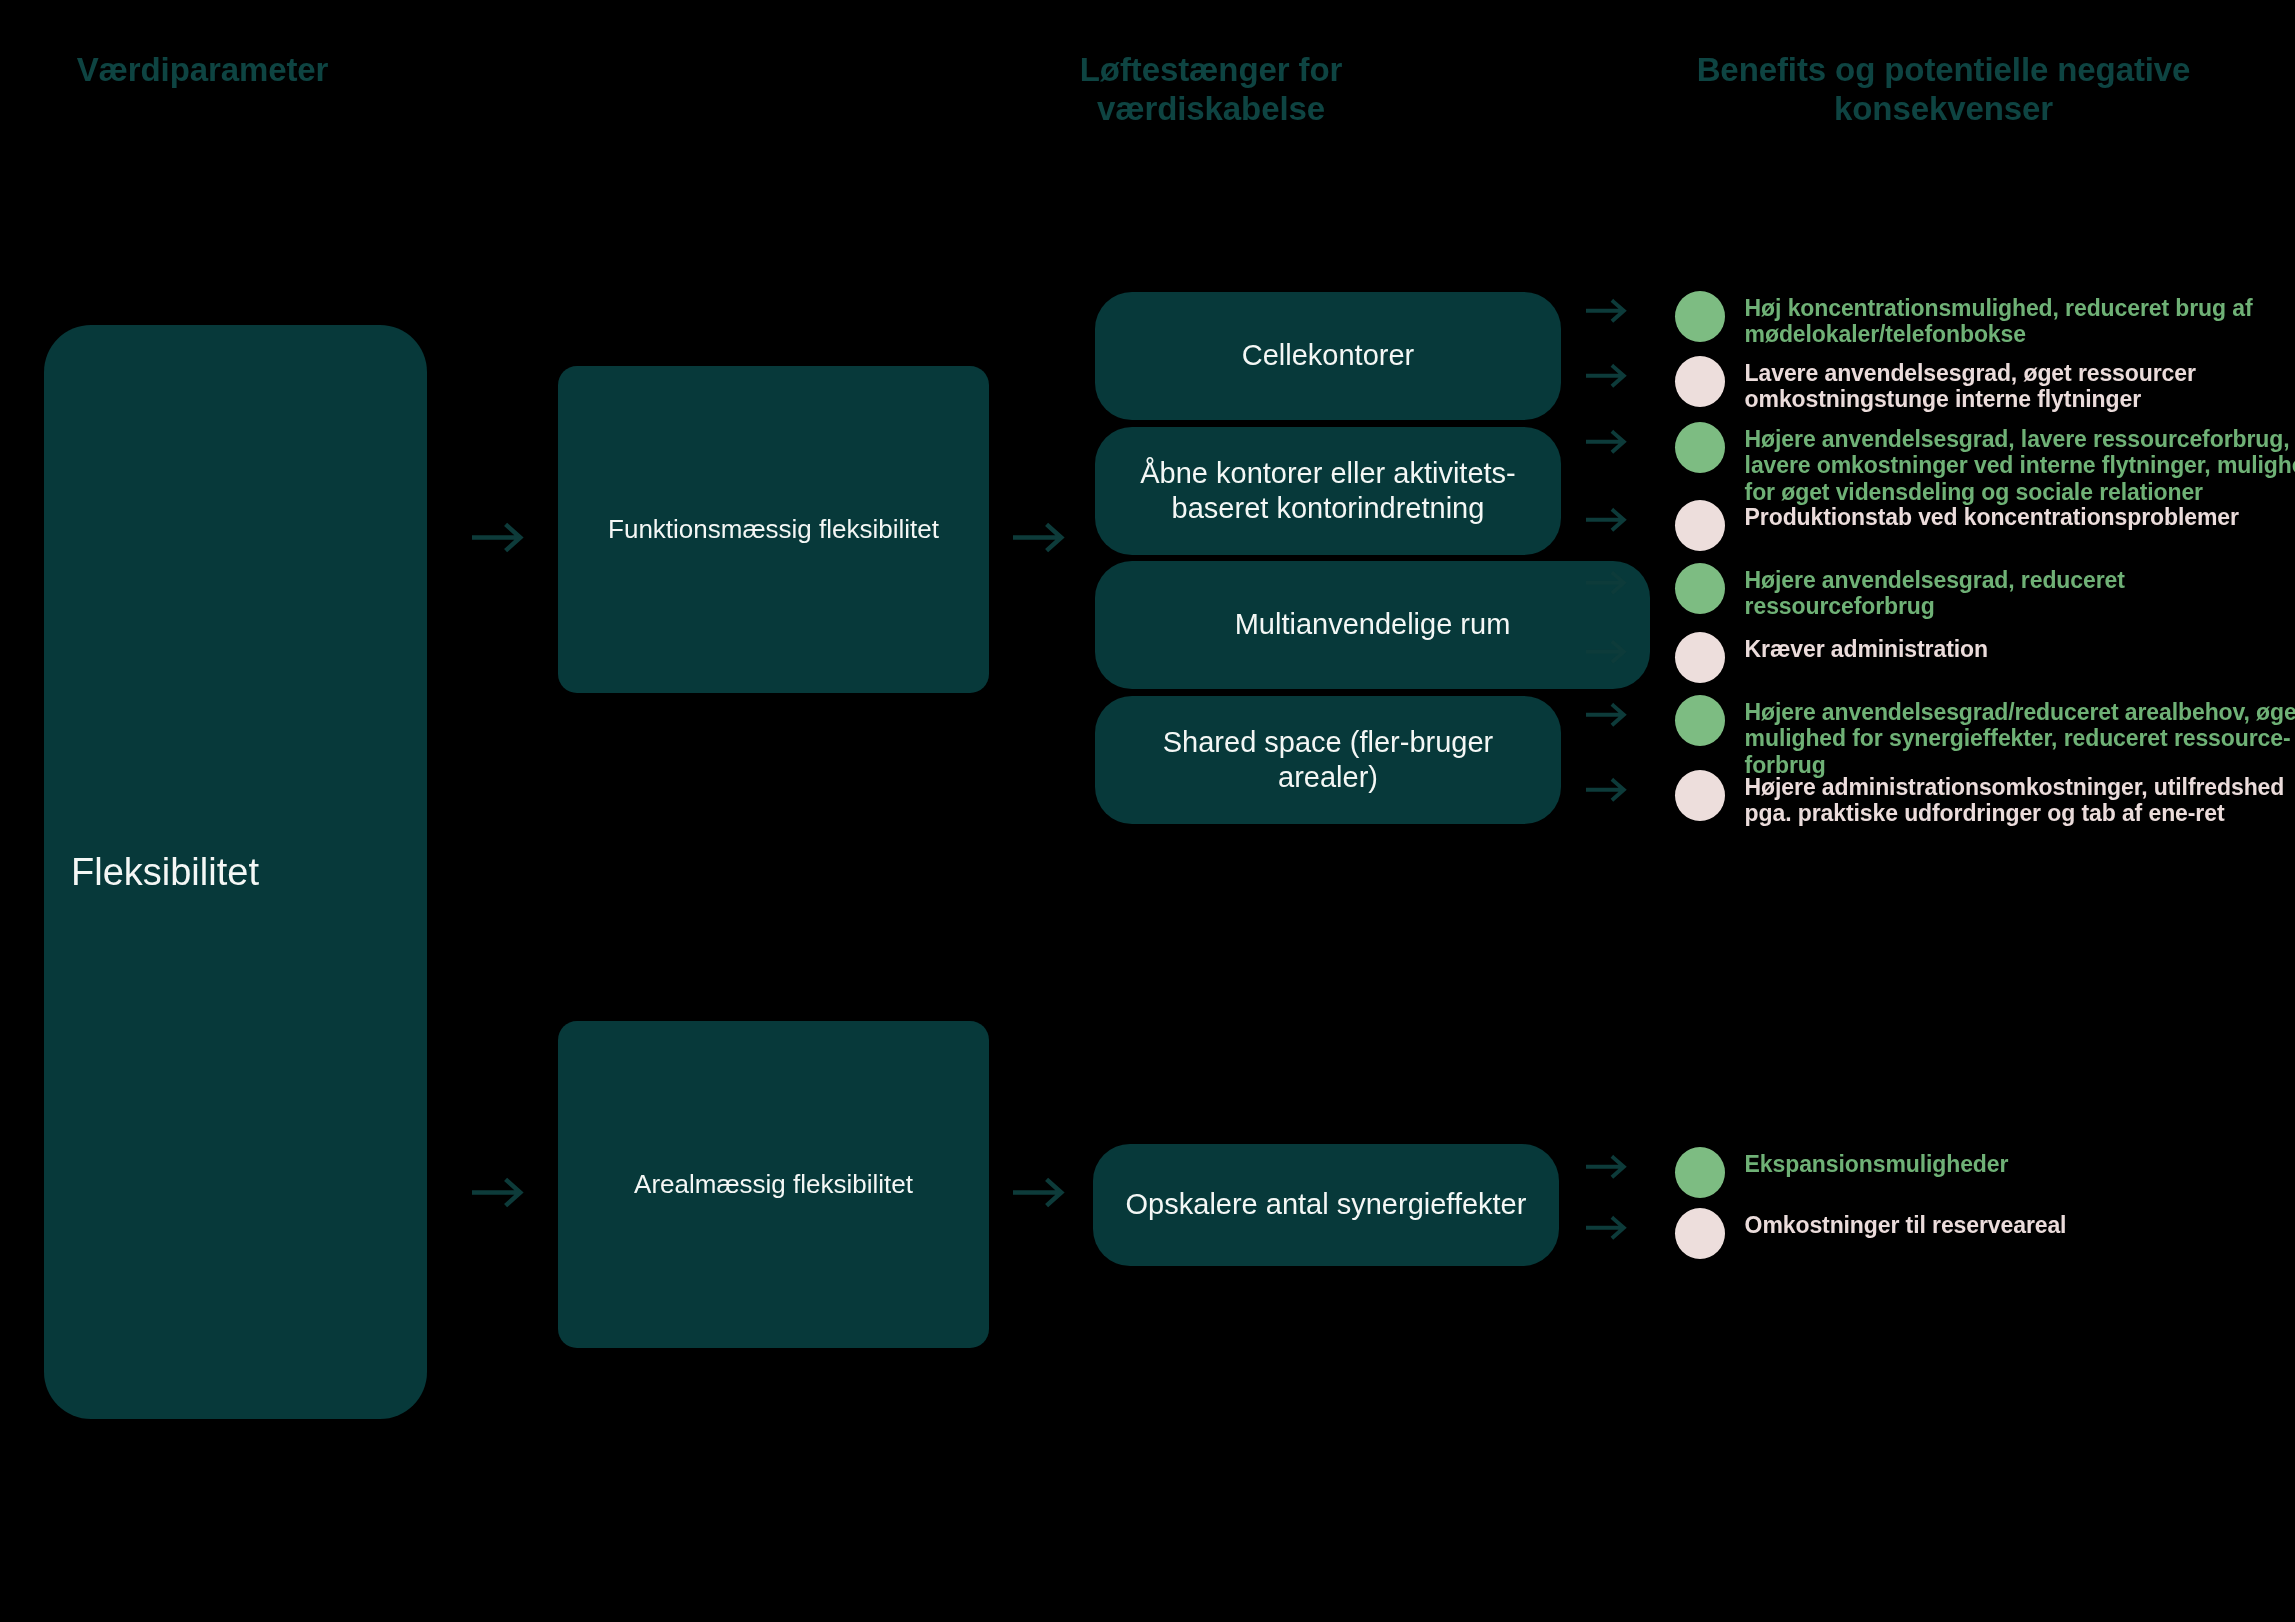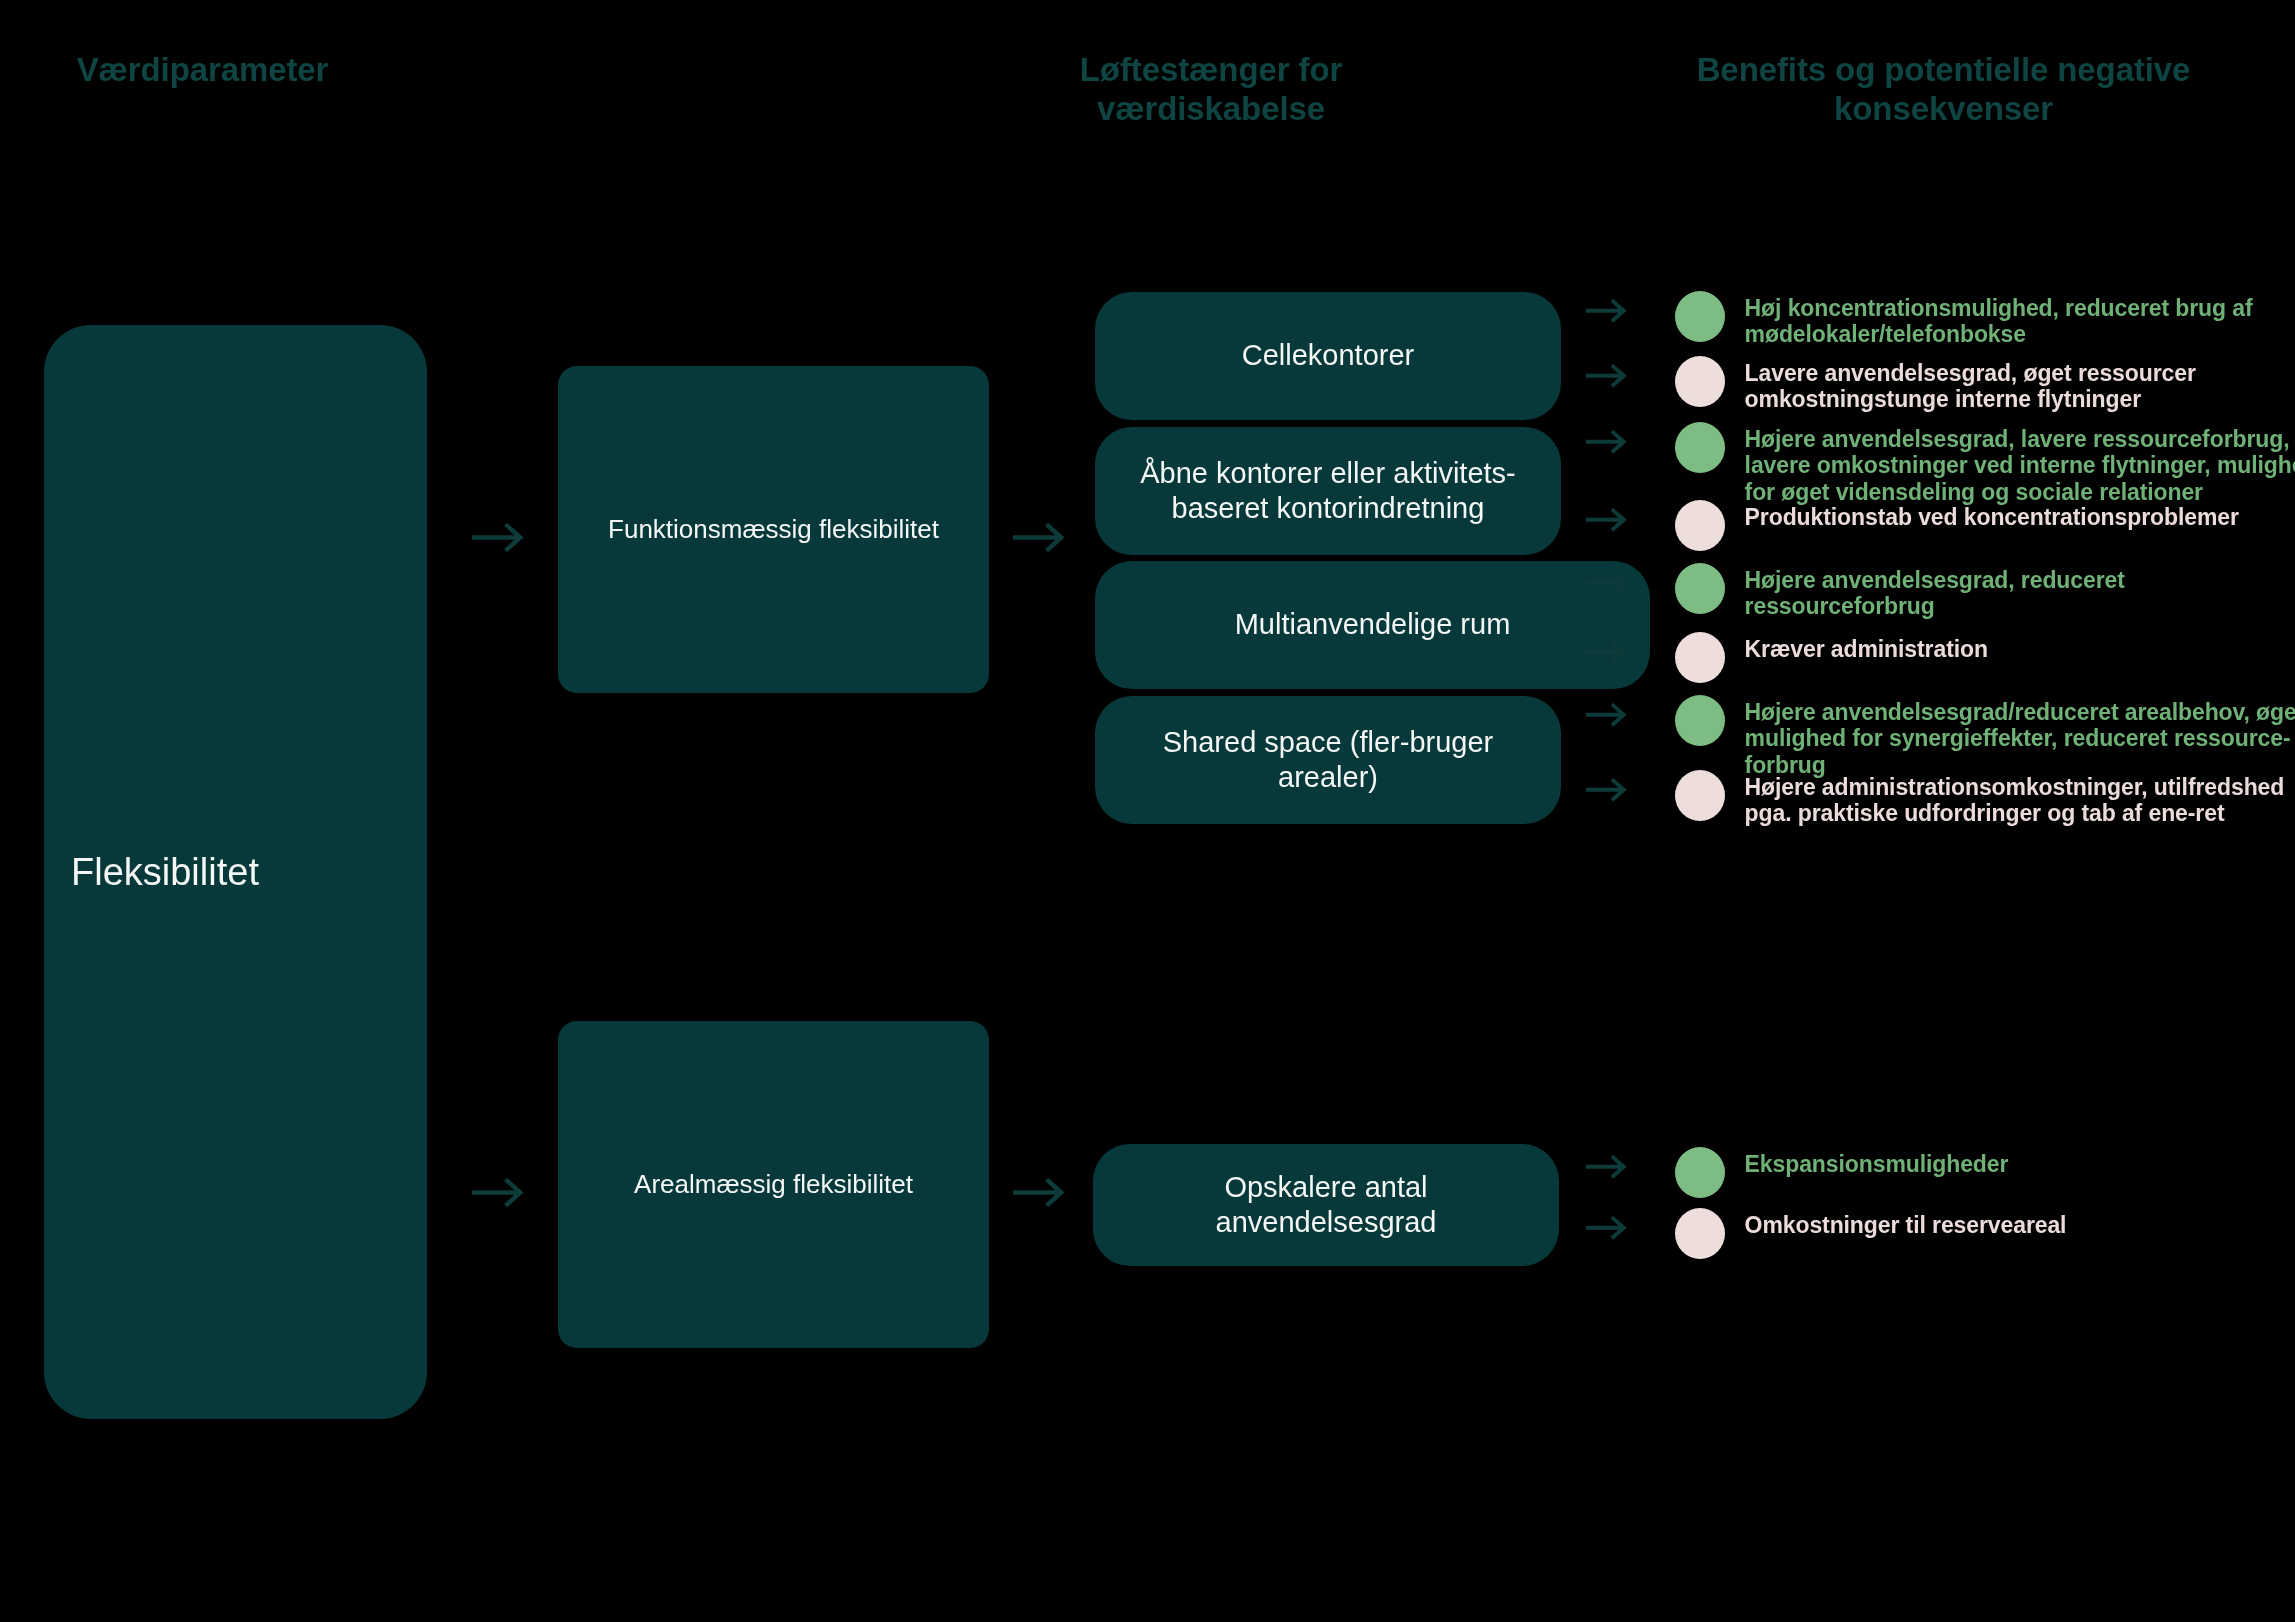--- a/index.html
+++ b/index.html
@@ -175,21 +175,21 @@
   <div class="box small" id="box-lever-1">
     <span>Åbne kontorer eller aktivitets-baseret kontorindretning</span>
   </div>
   <div class="box small" id="box-lever-2">
     <span>Multianvendelige rum</span>
   </div>
   <div class="box small" id="box-lever-3">
     <span>Shared space (fler-bruger arealer)</span>
   </div>
   <div class="box small" id="box-lever-4">
-    <span>Opskalere antal anvendelsesgrad</span>
+    <span>Opskalere antal synergieffekter</span>
   </div>
 
   <div class="benefit" id="ben-0">
     <span class="arr">
       <svg viewBox="0 0 66 42" width="43" height="27.5" aria-hidden="true">
           <path d="M2 21 H56 M42 7 L58 21 L42 35" fill="none" stroke="#0D3B3A" stroke-width="6" stroke-linecap="square"></path>
         </svg>
     </span>
     <span class="dot green"></span>
     <span class="btext green">Høj koncentrationsmulighed, reduceret brug af mødelokaler/telefonbokse</span>

